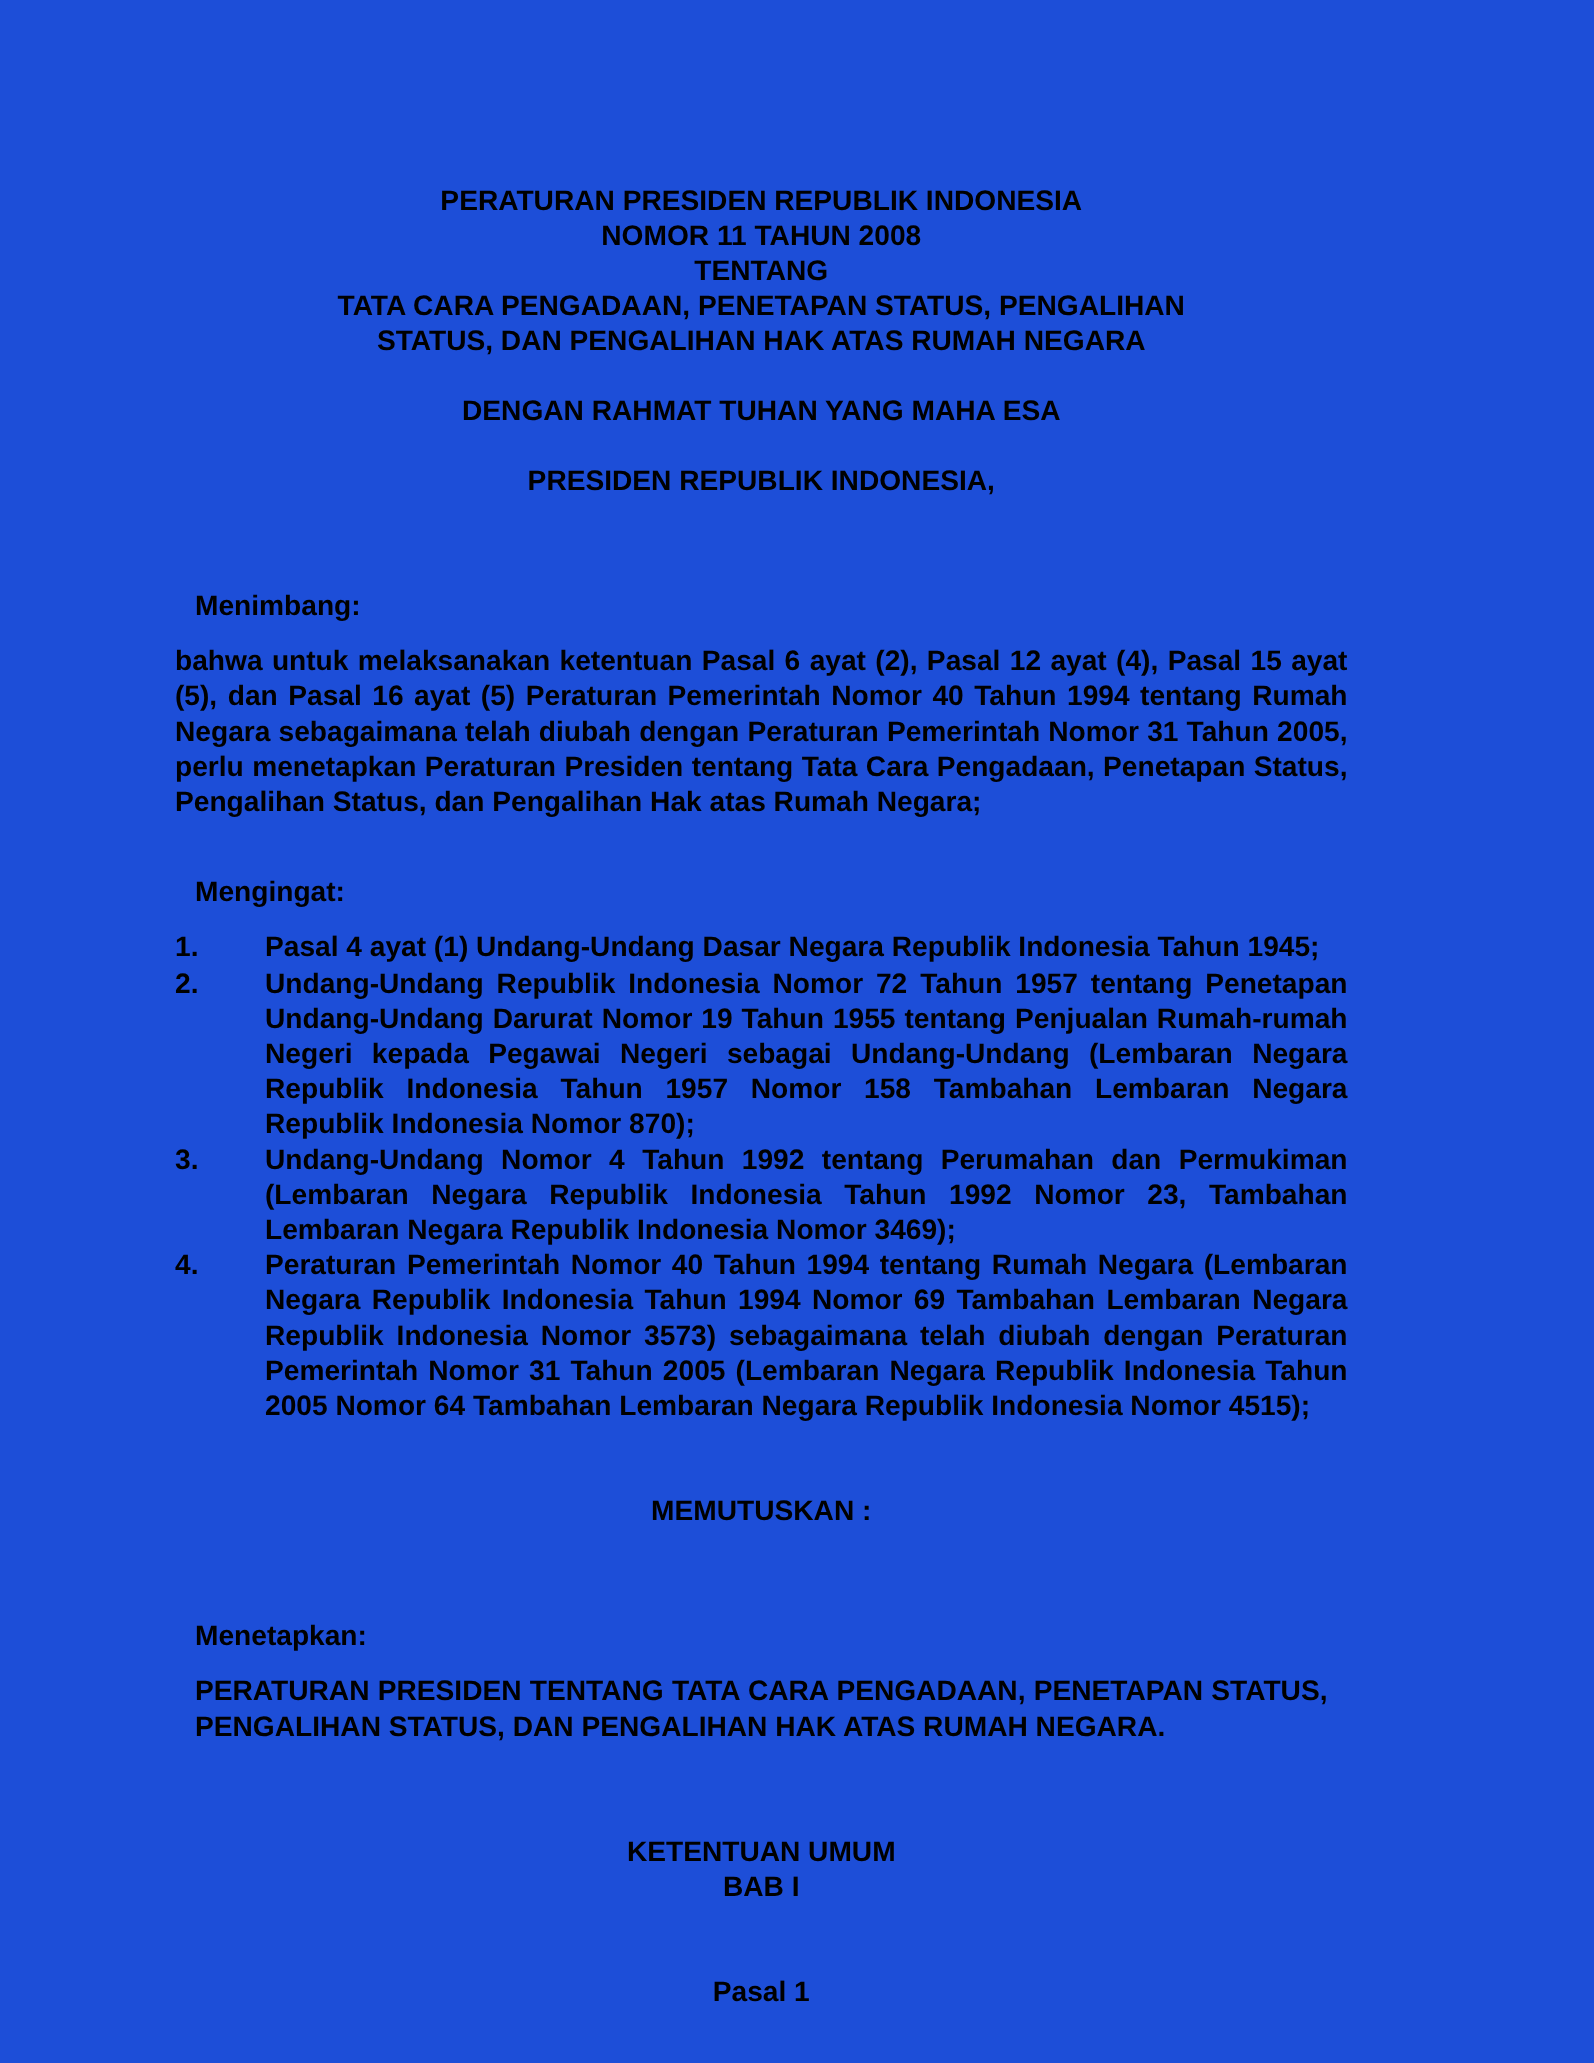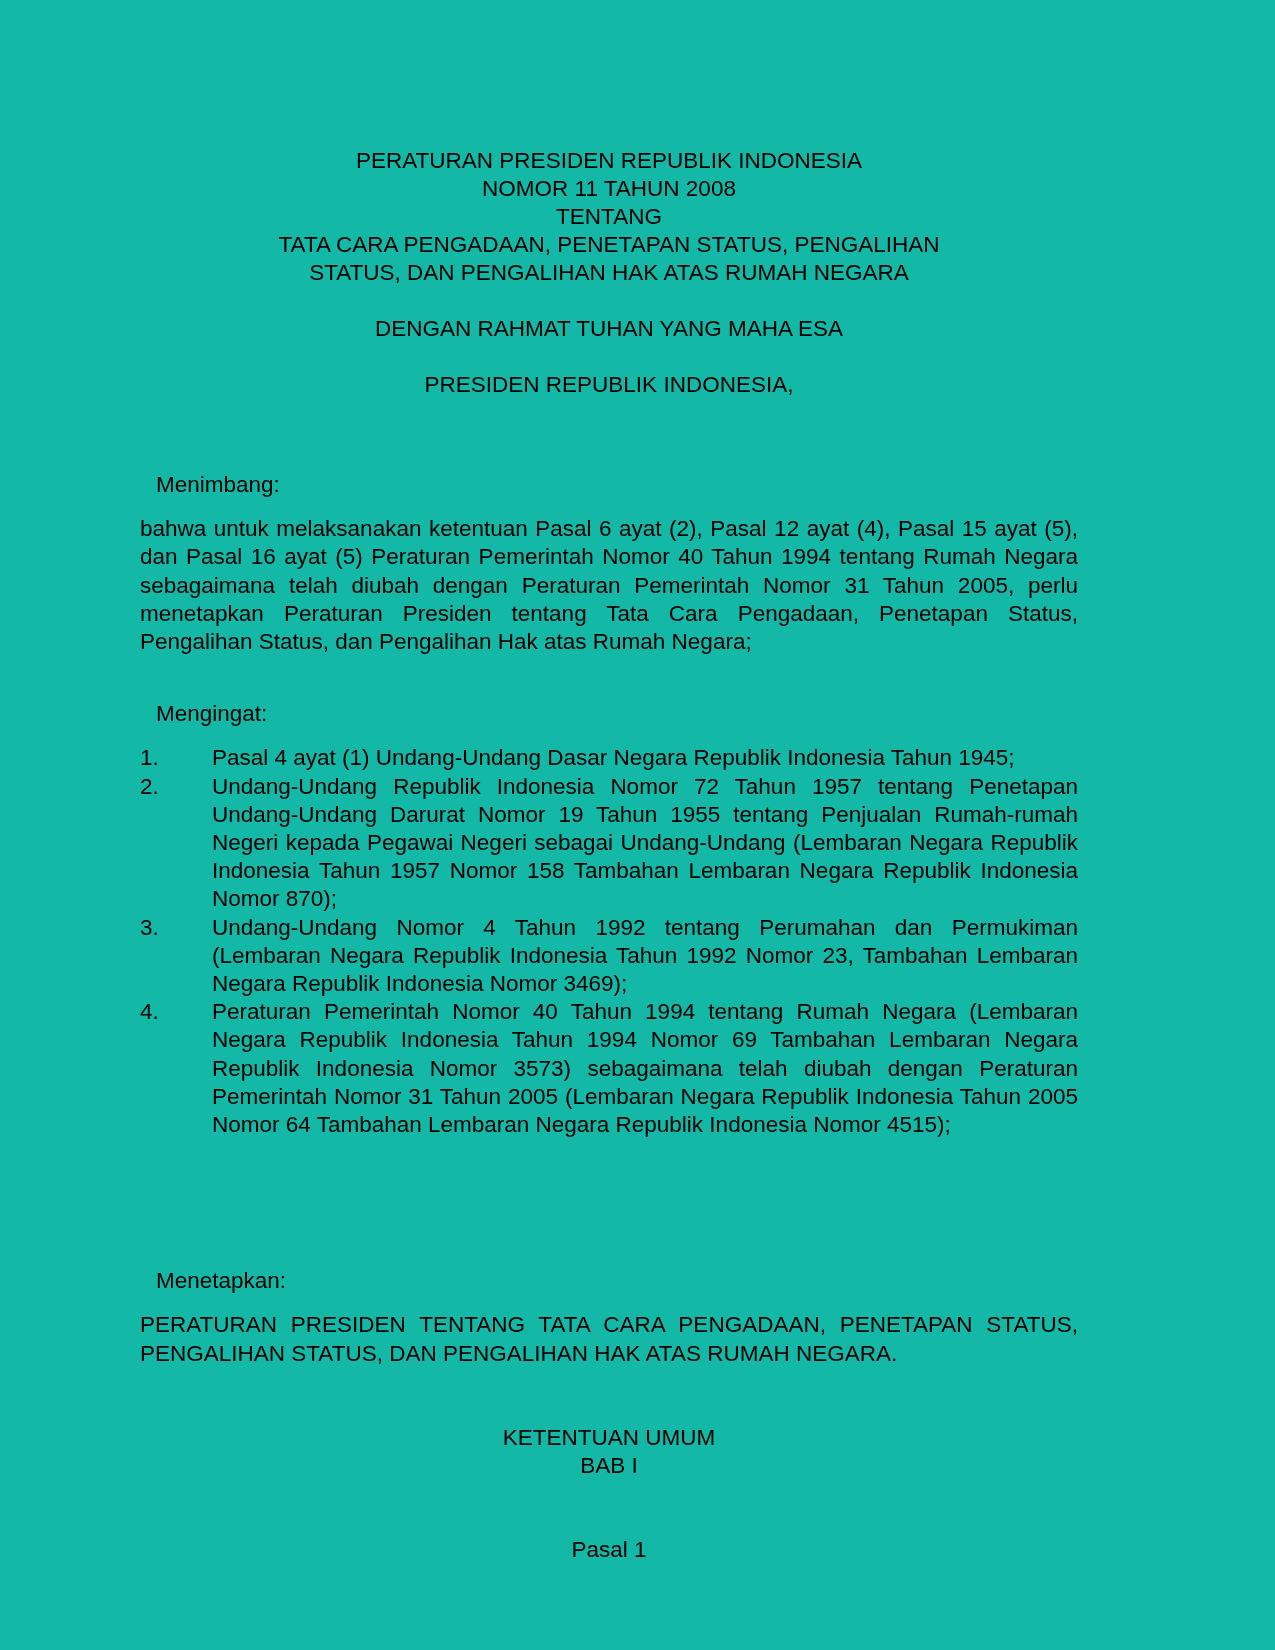--- a/index.html
+++ b/index.html
@@ -9,23 +9,24 @@
     background: #ffffff;
   }
   body {
     font-family: "Liberation Sans", sans-serif;
     color: #000000;
   }
   .page {
     position: relative;
     width: 1275px;
     height: 1650px;
-    background: #14b8a6;
+    background: #1d4ed8;
     overflow: hidden;
     box-sizing: border-box;
+    font-weight: bold;
   }
   .content {
     position: absolute;
     left: 140px;
     top: 147px;
     width: 938px;
   }
   .center-line {
     text-align: center;
     font-size: 22.5px;
@@ -70,21 +71,21 @@
     line-height: 28.2px;
   }
   .num-item:last-child {
     text-align: justify;
   }
   .upper-block {
     font-size: 22.5px;
     line-height: 28.2px;
     text-align: justify;
     text-justify: inter-word;
-    margin: 0;
+    margin: 16px;
   }
 </style>
 </head>
 <body>
 
 <div class="page">
   <div class="content">
 
     <div>
       <div class="center-line">PERATURAN PRESIDEN REPUBLIK INDONESIA</div>
@@ -124,20 +125,21 @@
         <span>Undang-Undang Nomor 4 Tahun 1992 tentang Perumahan dan Permukiman (Lembaran Negara Republik Indonesia Tahun 1992 Nomor 23, Tambahan Lembaran Negara Republik Indonesia Nomor 3469);</span>
       </li>
       <li class="num-item">
         <span class="num-marker">4.</span>
         <span>Peraturan Pemerintah Nomor 40 Tahun 1994 tentang Rumah Negara (Lembaran Negara Republik Indonesia Tahun 1994 Nomor 69 Tambahan Lembaran Negara Republik Indonesia Nomor 3573) sebagaimana telah diubah dengan Peraturan Pemerintah Nomor 31 Tahun 2005 (Lembaran Negara Republik Indonesia Tahun 2005 Nomor 64 Tambahan Lembaran Negara Republik Indonesia Nomor 4515);</span>
       </li>
     </ul>
 
     <div style="height:56px"></div>
 
+    <div class="center-line">MEMUTUSKAN :</div>
 
     <div style="height:56px"></div>
 
     <div class="label-line">Menetapkan:</div>
     <p class="upper-block">PERATURAN PRESIDEN TENTANG TATA CARA PENGADAAN, PENETAPAN STATUS, PENGALIHAN STATUS, DAN PENGALIHAN HAK ATAS RUMAH NEGARA.</p>
 
     <div style="height:56px"></div>
 
     <div class="center-line">KETENTUAN UMUM</div>
     <div class="center-line">BAB I</div>

